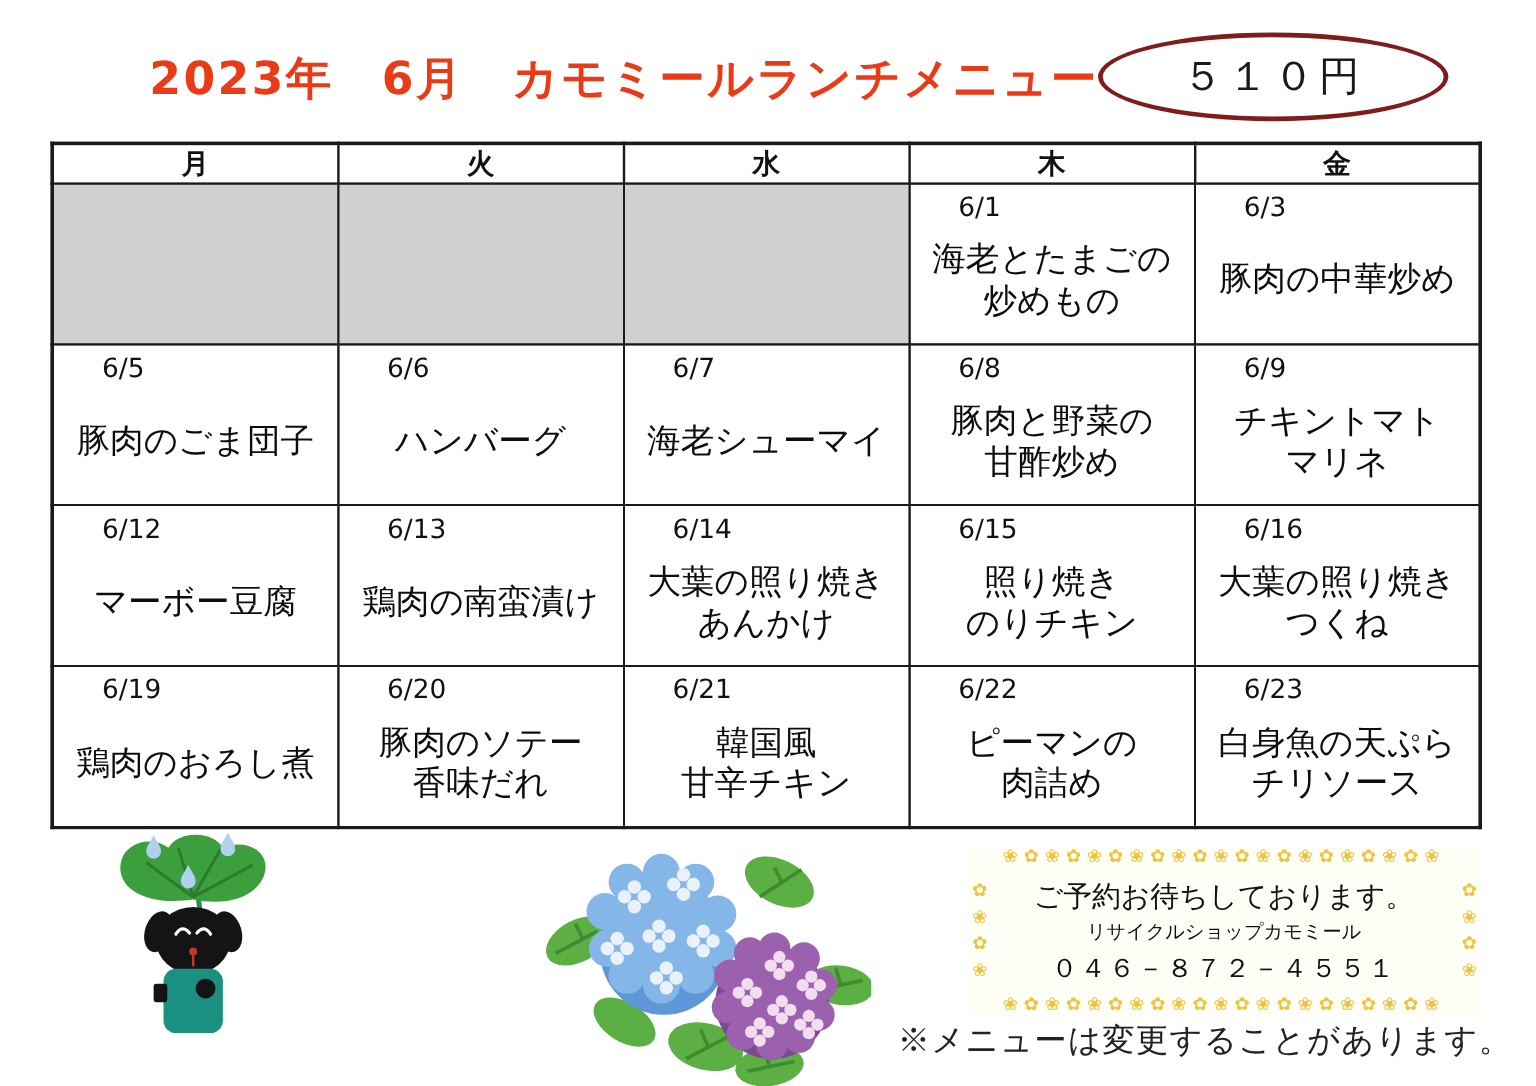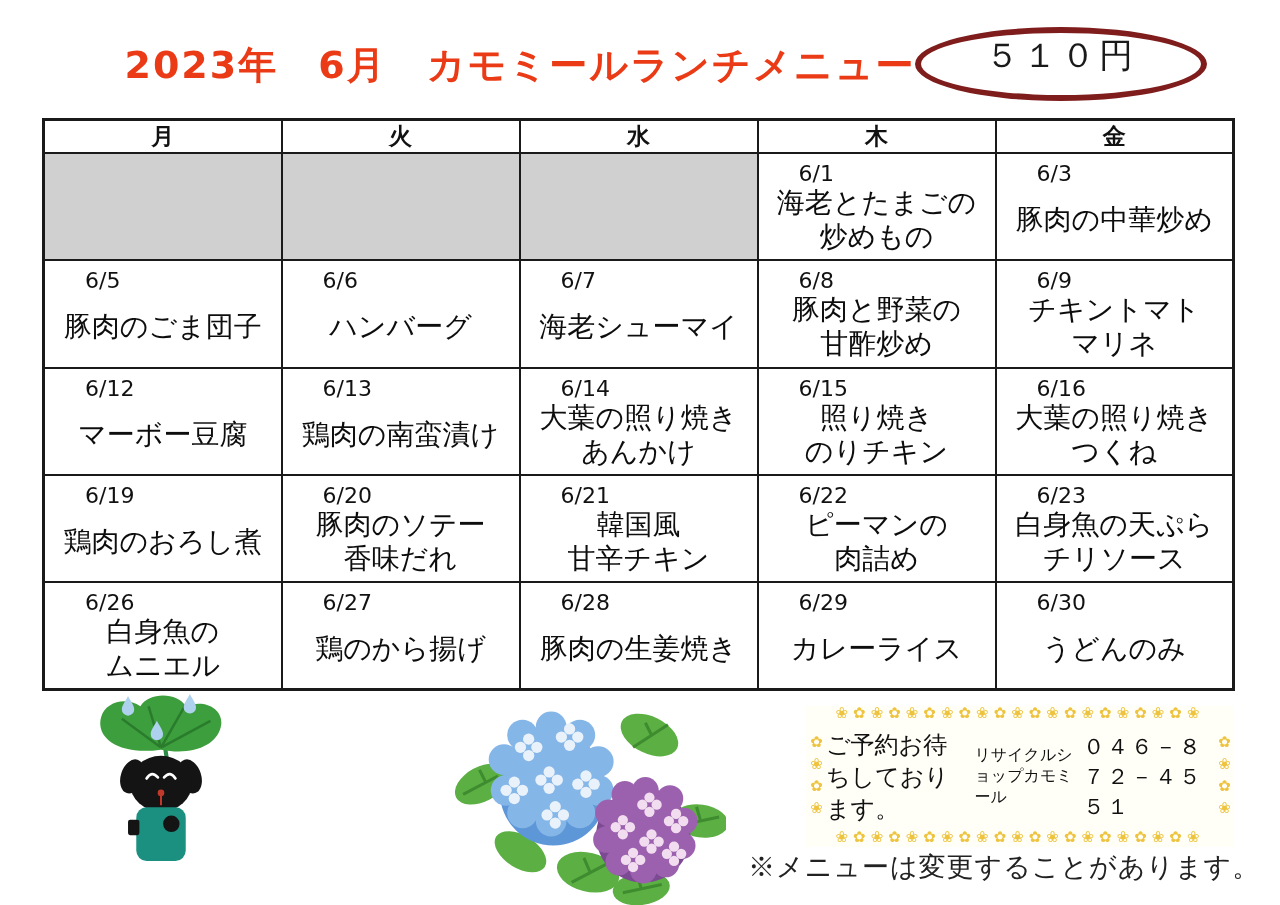--- a/index.html
+++ b/index.html
@@ -16,22 +16,22 @@
   .page-title {
     position: absolute; left: 90px; top: 40px; width: 860px;
     text-align: center;
     font-size: 38px; font-weight: bold; letter-spacing: 2px;
     color: #ea3b16;
   }
 
   
   .price-badge {
     position: absolute; left: 915px; top: 27px; width: 292px; height: 74px;
-    border: 6px solid #7f1d1d; border-radius: 50%;
-    display: flex; justify-content: center;
+    border: 4px solid #7f1d1d; border-radius: 50%;
+    display: flex; align-items: center; justify-content: center;
     background: #fff;
   }
   .price-text { font-size: 34px; color: #1a1a1a; letter-spacing: 4px; }
 
   
   .cal-table {
     position: absolute; left: 42px; top: 118px;
     width: 1193px; height: 573px;
     border-collapse: collapse; table-layout: fixed;
     border: 3px solid #1a1a1a;
@@ -71,21 +71,21 @@
     overflow: hidden; white-space: nowrap; line-height: 1;
     text-align: center; flex: 0 0 auto; user-select: none;
   }
   .flower-strip.h { height: 17px; }
   .reserve-mid { flex: 1 1 auto; display: flex; }
   .flower-strip.v {
     width: 20px; writing-mode: vertical-rl; text-orientation: upright;
     letter-spacing: 4px; display: flex; align-items: center; justify-content: center;
   }
   .reserve-text {
-    flex: 1 1 auto; display: flex; flex-direction: row;
+    flex: 1 1 auto; display: flex; flex-direction: column;
     align-items: center; justify-content: center; gap: 4px;
   }
   .reserve-line1 { font-size: 24px; color: #111; }
   .reserve-line2 { font-size: 16px; color: #111; }
   .reserve-phone { font-size: 22px; color: #111; letter-spacing: 2px; }
 
   
   .footer-note {
     position: absolute; left: 748px; top: 849px; width: 525px;
     font-size: 27px; color: #222; letter-spacing: 1px; font-family: Liberation Serif, serif;
@@ -193,43 +193,20 @@
         </td>
         <td class="cal-cell">
           <div class="cell-date">6/22</div>
           <div class="cell-menu">ピーマンの
 肉詰め</div>
         </td>
         <td class="cal-cell">
           <div class="cell-date">6/23</div>
           <div class="cell-menu">白身魚の天ぷら
 チリソース</div>
-        </td>
-      </tr>
-      <tr>
-        <td class="cal-cell">
-          <div class="cell-date">6/26</div>
-          <div class="cell-menu">白身魚の
-ムニエル</div>
-        </td>
-        <td class="cal-cell">
-          <div class="cell-date">6/27</div>
-          <div class="cell-menu">鶏のから揚げ</div>
-        </td>
-        <td class="cal-cell">
-          <div class="cell-date">6/28</div>
-          <div class="cell-menu">豚肉の生姜焼き</div>
-        </td>
-        <td class="cal-cell">
-          <div class="cell-date">6/29</div>
-          <div class="cell-menu">カレーライス</div>
-        </td>
-        <td class="cal-cell">
-          <div class="cell-date">6/30</div>
-          <div class="cell-menu">うどんのみ</div>
         </td>
       </tr>
     </tbody>
   </table>
 
   <svg class="dog-illo" viewBox="0 0 140 165" aria-hidden="true">
 
     <path d="M74,52 Q80,90 80,122" stroke="#2e8b47" stroke-width="4" fill="none"></path>
 
     <path d="M70,54 C28,60 6,42 12,22 C16,8 36,2 50,12 C58,-2 86,-2 94,12 C114,4 132,16 128,32 C124,50 100,60 70,54 Z" fill="#3c9e3c"></path>

